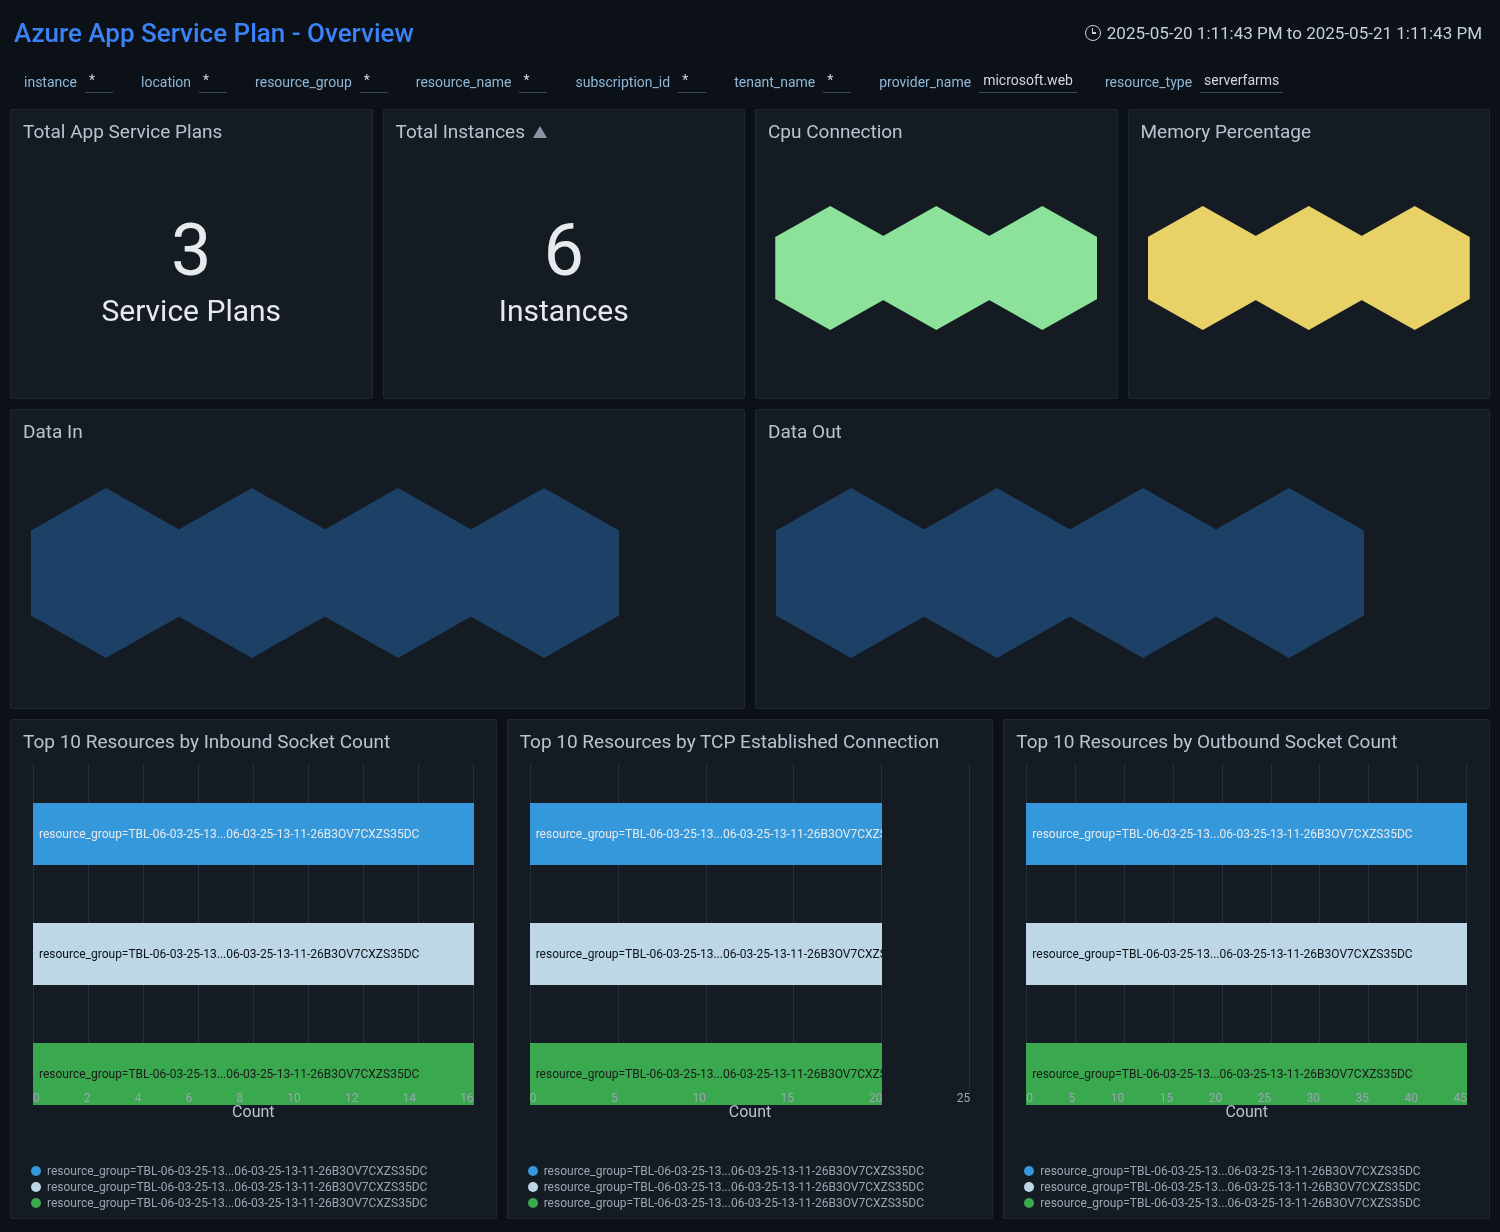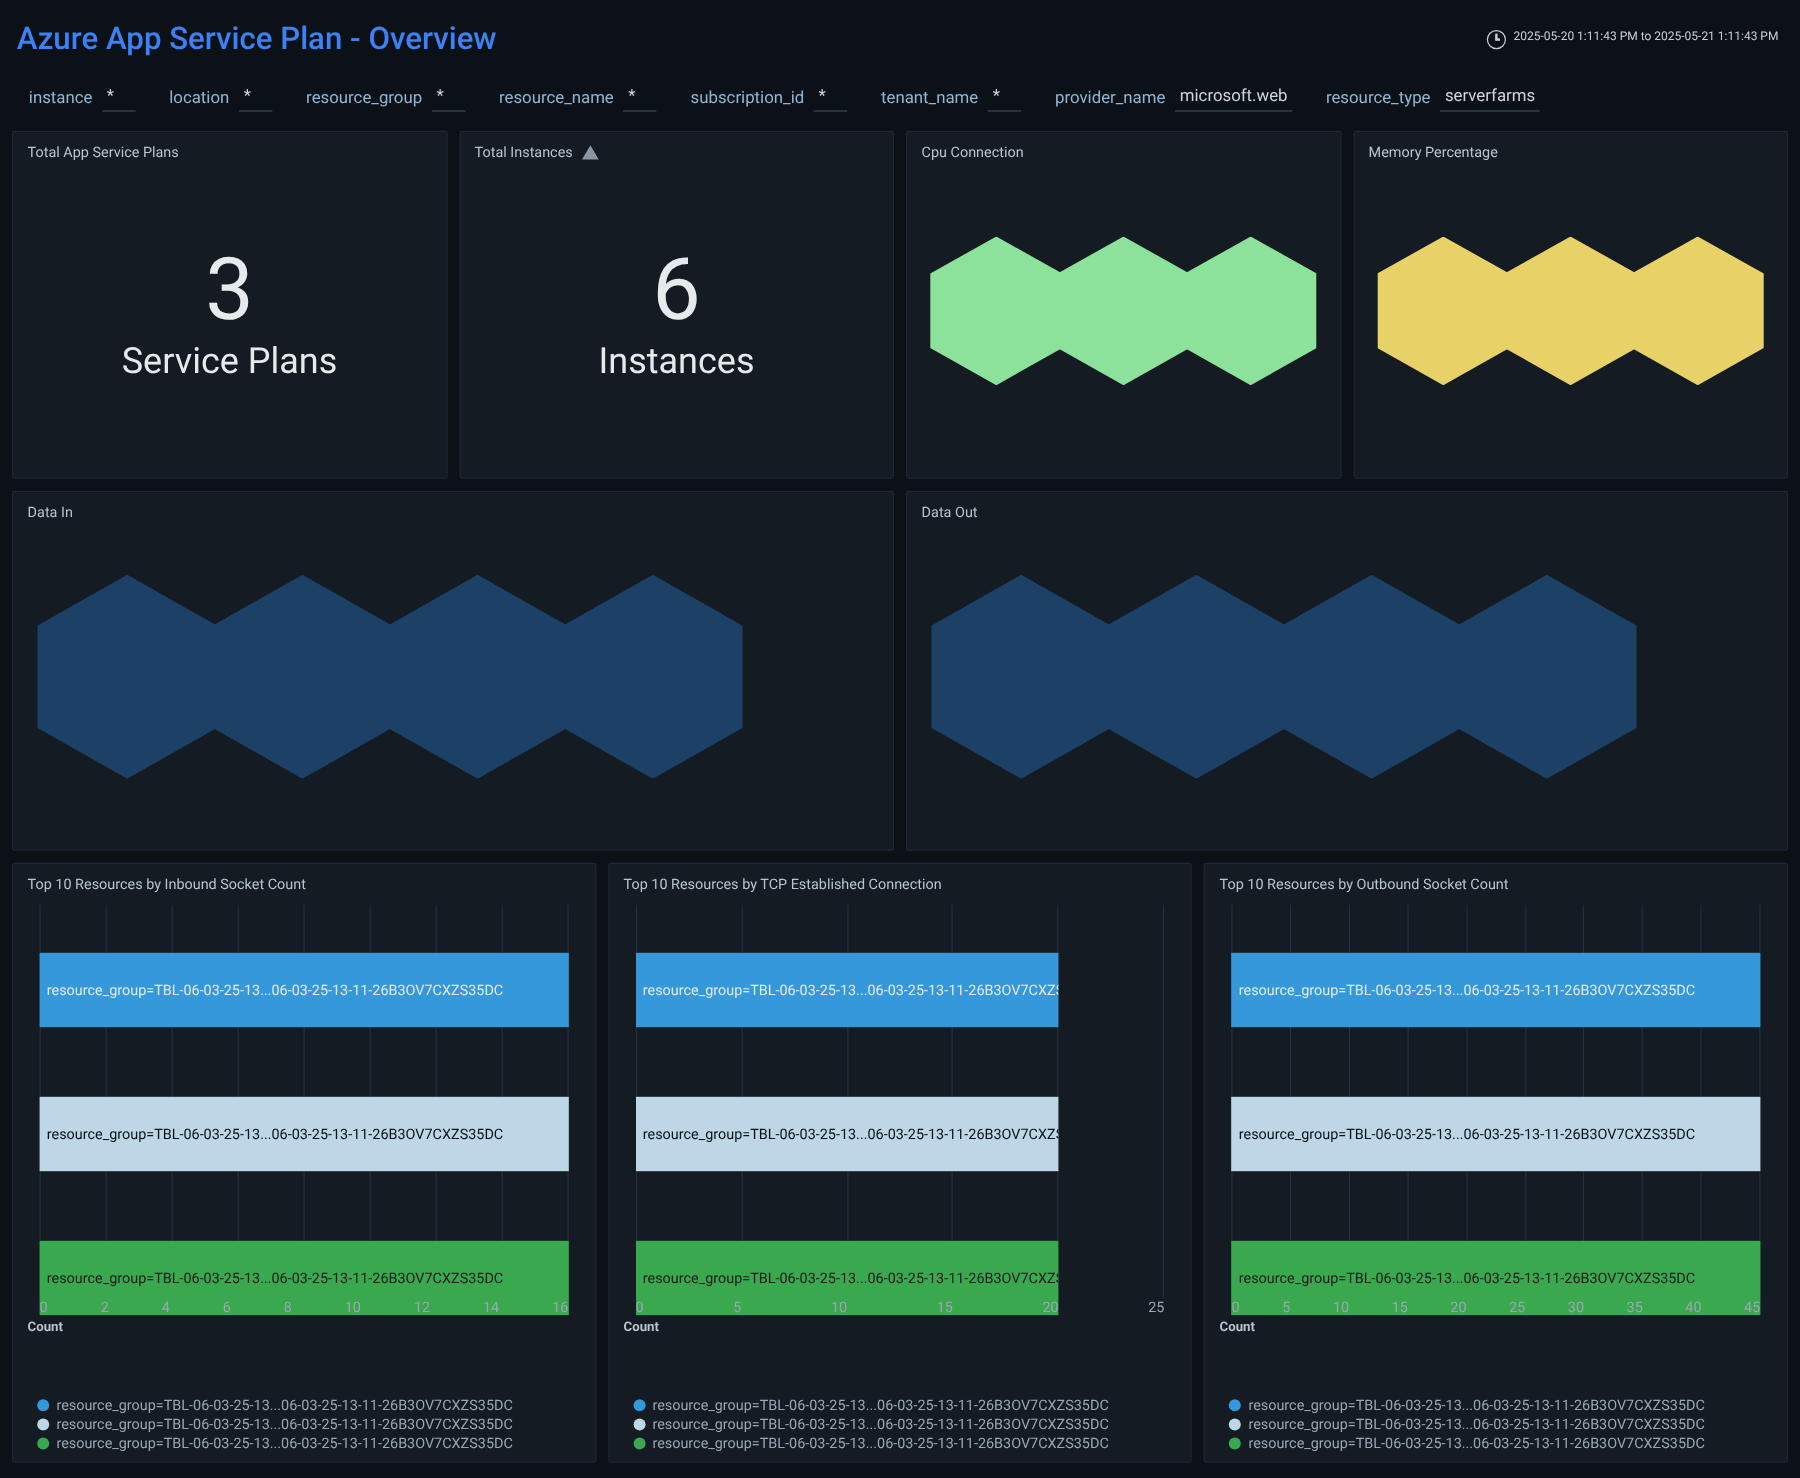--- a/index.html
+++ b/index.html
@@ -18,24 +18,24 @@
     align-items: center;
     padding: 18px 18px 18px 14px;
   }
   .header h1 {
     color: #3b82f6;
     font-size: 26px;
     font-weight: 500;
   }
   .time-range {
     display: flex;
-    align-items: flex-start;
+    align-items: center;
     gap: 6px;
     color: #c7d0d9;
-    font-size: 10px;
+    font-size: 17px;
   }
   .clock-icon {
     width: 16px; height: 16px;
     border: 1.5px solid #c7d0d9;
     border-radius: 50%;
     position: relative;
   }
   .clock-icon::before {
     content: "";
     position: absolute;
@@ -79,21 +79,21 @@
   .panel {
     background: #141b22;
     border: 1px solid #1e2733;
     border-radius: 2px;
     padding: 10px 12px;
     position: relative;
     overflow: hidden;
   }
   .panel-title {
     color: #b8c4cf;
-    font-size: 12px;
+    font-size: 19px;
     font-weight: 400;
     margin-bottom: 6px;
     display: flex;
     align-items: center;
     gap: 8px;
   }
   .row1 .panel { height: 290px; }
   .row2 .panel { height: 300px; }
   .row3 .panel { height: 500px; }
   .row2 { grid-template-columns: 1fr 1fr; }
@@ -164,23 +164,23 @@
     right: 10px;
     display: flex;
     justify-content: space-between;
     font-size: 12px;
     color: #9aa7b3;
   }
   .axis-label {
     position: absolute;
     bottom: 12px;
     left: 0; right: 0;
-    font-size: 11px;
+    text-align: center;
+    font-size: 16px;
     color: #b8c4cf;
-    font-weight: bold;
   }
   .grid-lines {
     position: absolute;
     top: 0; bottom: 42px;
     left: 10px; right: 10px;
     display: flex;
     justify-content: space-between;
     pointer-events: none;
   }
   .grid-lines div {

